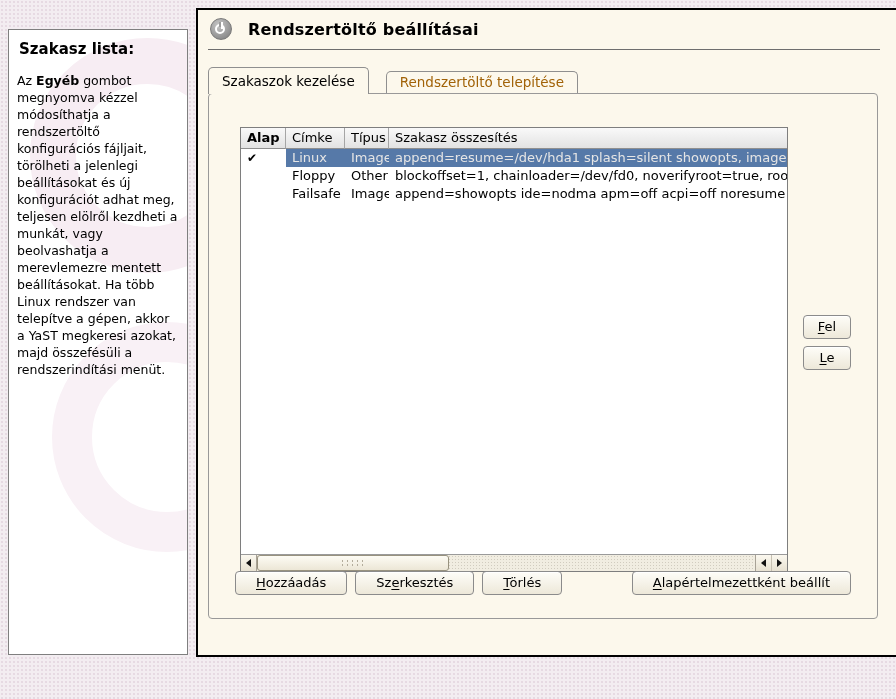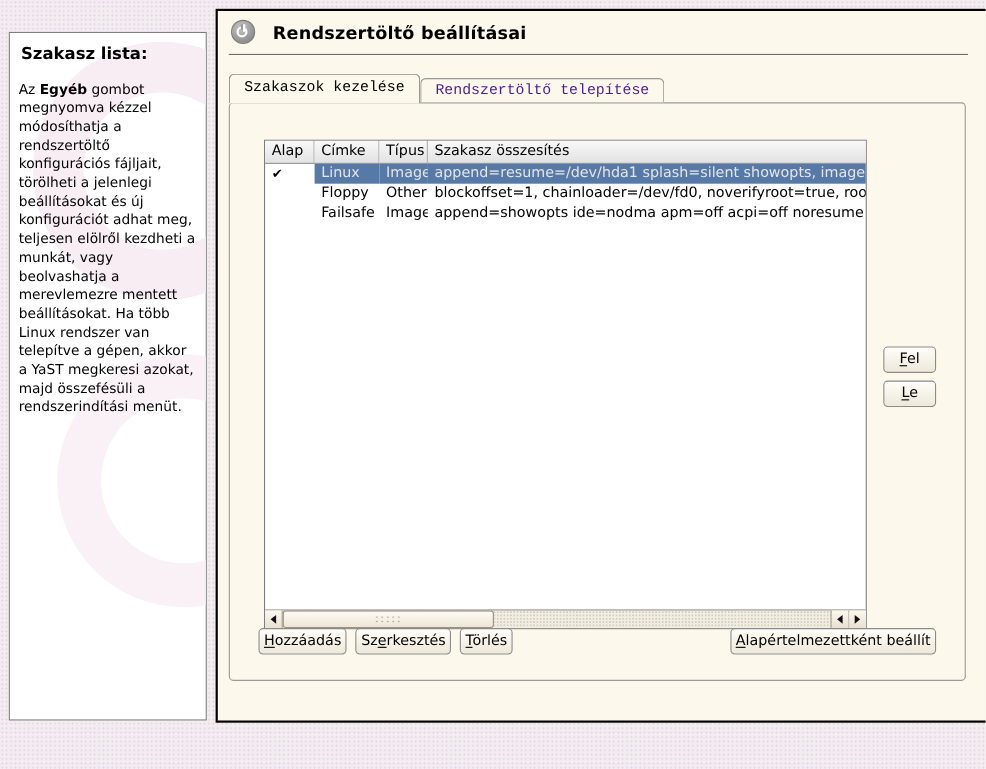--- a/index.html
+++ b/index.html
@@ -44,44 +44,44 @@
     border: 2px solid #fff; border-radius: 50%; }
   .pi-gap  { position: absolute; left: 8px; top: 3px; width: 4px; height: 5px; background: #9b9b9b; }
   .pi-bar  { position: absolute; left: 9.5px; top: 3px; width: 2px; height: 7px; background: #fff; }
 
   .separator { position: absolute; left: 10px; top: 39px; width: 672px; height: 1px; background: #6e6e6e; }
 
   
   .tabs { position: absolute; left: 10px; top: 57px; height: 27px; display: flex; align-items: flex-end; z-index: 2; }
   .tab {
     border: 1px solid #8f8f8f; border-bottom: none; border-radius: 5px 5px 0 0;
-    background: #fcf8ec; padding: 0 13px; font-size: 13.5px; white-space: nowrap; cursor: default; font-family: Liberation Mono, monospace;
+    background: #fcf8ec; padding: 0 13px; font-size: 13.5px; white-space: nowrap; cursor: default;
   }
   .tab.active   { height: 27px; line-height: 26px; position: relative; }
-  .tab.inactive { height: 22px; line-height: 21px; margin-left: 0; margin-bottom: 1px; color: #4c1d95; }
+  .tab.inactive { height: 22px; line-height: 21px; margin-left: 17px; margin-bottom: 1px; color: #a16207; }
 
   
   .groupbox {
     position: absolute; left: 10px; top: 83px; width: 670px; height: 526px;
     border: 1px solid #999; border-radius: 4px; background: #fcf8ec; z-index: 1;
   }
 
   
   .table {
     position: absolute; left: 31px; top: 33px; width: 548px; height: 445px;
     background: #fff; border: 1px solid #7e7e7e;
   }
   .thead { display: flex; height: 21px; }
   .th {
     background: linear-gradient(#f9f9f9, #e2e2e2);
     border-right: 1px solid #a5a5a5; border-bottom: 1px solid #8f8f8f;
     padding-left: 6px; line-height: 20px; font-size: 13px; white-space: nowrap; overflow: hidden;
   }
   .th:last-child { border-right: none; }
-  .c-alap { width: 45px; flex: 0 0 45px; }
+  .c-alap { width: 45px; flex: 0 0 45px; font-weight: bold; }
   .c-cimke { width: 59px; flex: 0 0 59px; }
   .c-tipus { width: 44px; flex: 0 0 44px; }
   .c-sum { flex: 1 1 auto; }
   .row { display: flex; height: 18px; line-height: 18px; }
   .cell { padding-left: 6px; font-size: 13px; white-space: nowrap; overflow: hidden; }
   .row.sel .cell { background: #5679a8; color: #e5e5e5; }
   .row.sel .cell.c-alap { background: transparent; color: #000; }
   .check { font-size: 12px; }
 
   
@@ -111,21 +111,21 @@
   .tri-l { width: 0; height: 0; border-top: 4px solid transparent; border-bottom: 4px solid transparent; border-right: 5px solid #111; }
   .tri-r { width: 0; height: 0; border-top: 4px solid transparent; border-bottom: 4px solid transparent; border-left: 5px solid #111; }
   .caret-d { display: inline-block; width: 0; height: 0; border-left: 4px solid transparent; border-right: 4px solid transparent; border-top: 5px solid #111; margin-left: 7px; position: relative; top: 1px; }
 
   
   .btn {
     font-family: inherit; font-size: 13px; color: #000;
     background: linear-gradient(#fefdf8, #ede8d9);
     border: 1px solid #8b8b8b; border-radius: 4px;
     box-shadow: inset 0 1px 0 #fff;
-    padding: 0 4px; height: 24px; line-height: 22px;
+    padding: 0 20px; height: 24px; line-height: 22px;
     white-space: nowrap; cursor: default;
   }
   .u { text-decoration: underline; text-underline-offset: 2px; }
 
   .updown { position: absolute; left: 594px; top: 221px; width: 48px; display: flex; flex-direction: column; gap: 7px; align-items: flex-end; }
   .updown .btn { width: 48px; padding: 0; text-align: center; }
 
   .actions { position: absolute; left: 26px; right: 26px; top: 477px; display: flex; gap: 8px; align-items: center; }
   .actions .spacer { flex: 1 1 auto; }
 

